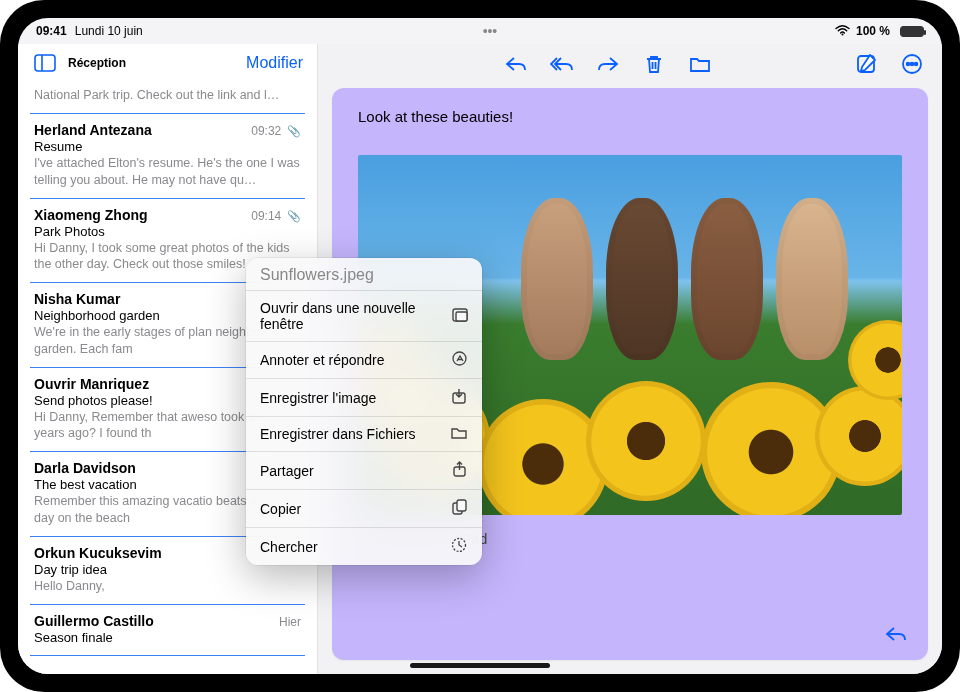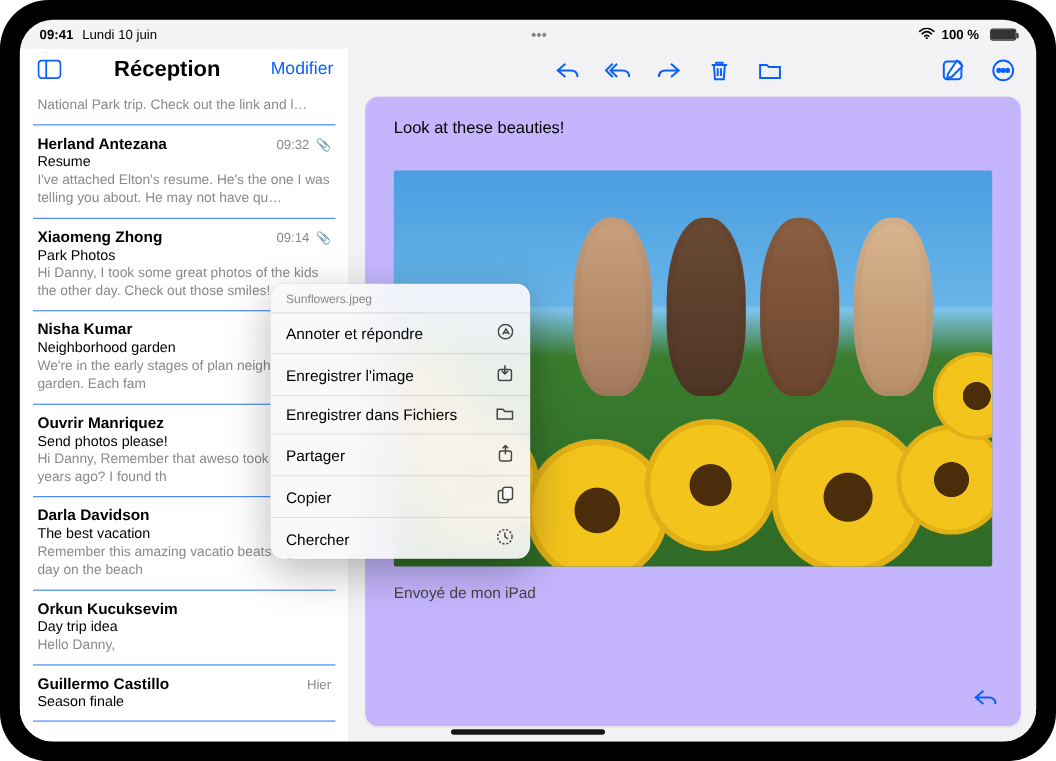--- a/index.html
+++ b/index.html
@@ -22,21 +22,21 @@
   .status .dots { letter-spacing: -2px; font-size: 14px; color: #888; }
   .batt { position: relative; width: 24px; height: 11px; border: 1px solid #333; border-radius: 3px; margin-left: 4px; }
   .batt::after { content:""; position:absolute; right:-3px; top:3px; width:2px; height:5px; background:#333; border-radius:1px;}
   .batt i { display:block; background:#333; width: 100%; height: 100%; border-radius:1px; }
   .wifi-ico { display:inline-block; font-size:13px; }
   
   .body { flex:1; display:flex; overflow:hidden; }
   .sidebar { width: 300px; background:#fff; border-right: 1px solid #e3e3e5; display:flex; flex-direction:column; }
   .sb-head { display:flex; align-items:center; padding: 6px 14px 8px; gap:10px; }
   .sb-head .tog { width:26px; height:26px; color:#0a60ff; display:flex; align-items:center; justify-content:center; }
-  .sb-head .title { flex:1; text-align:center; font-weight:700; font-size:20px; }
+  .sb-head .title { flex:1; font-weight:700; font-size:12px; }
   .sb-head .edit { color:#0a60ff; font-size:16px; }
   .list { flex:1; overflow:hidden; padding: 0 12px; font-size: 13px; color:#000; }
   .msg { padding: 8px 4px 10px; border-bottom: 1px solid #3b82f6; }
   .msg.first { padding-top: 2px; }
   .msg .row1 { display:flex; justify-content:space-between; align-items:baseline; }
   .msg .from { font-weight:600; font-size:14px; }
   .msg .date { font-size:12px; color:#8a8a8e; }
   .msg .att { margin-left:6px; color:#8a8a8e; font-size:11px; }
   .msg .subj { font-size:13px; color:#000; margin-top:1px; }
   .msg .prev { font-size:12.5px; color:#8a8a8e; line-height:1.3; margin-top:1px; max-height: 2.6em; overflow:hidden; }
@@ -66,21 +66,21 @@
   .face { flex:1; border-radius: 46% 46% 40% 40%; background: linear-gradient(#c99872,#a8765a); box-shadow: 0 0 0 6px rgba(0,0,0,0.03) inset; }
   .sig { padding: 8px 26px 24px; color:#444; font-size: 14px; }
   .cardreply { position:absolute; right:18px; bottom:12px; color:#0a60ff; }
   
   .ctx {
     position:absolute; left: 228px; top: 240px; width: 236px;
     background: rgba(248,248,250,0.92); backdrop-filter: blur(20px);
     border-radius: 12px; box-shadow: 0 12px 40px rgba(0,0,0,0.28), 0 0 0 0.5px rgba(0,0,0,0.12);
     overflow:hidden; font-size: 14px; z-index: 50;
   }
-  .ctx .hdr { padding: 8px 14px 6px; font-size:11px; color:#888; border-bottom:1px solid rgba(0,0,0,0.12); }
+  .ctx .hdr { padding: 8px 14px 6px; font-size:16px; color:#888; border-bottom:1px solid rgba(0,0,0,0.12); }
   .ctx .item { display:flex; align-items:center; justify-content:space-between; padding: 9px 14px; border-bottom:1px solid rgba(0,0,0,0.10); cursor:pointer; color:#000;}
   .ctx .item:last-child { border-bottom:none; }
   .ctx .item .ic { color:#444; width:18px; text-align:center; }
   .homebar { position:absolute; left:50%; bottom:6px; transform:translateX(-50%); width:140px; height:5px; border-radius:3px; background:#000; opacity:.9;}
   .msg { position:relative;}
 </style>
 </head>
 <body>
 
 <div class="device">
@@ -254,20 +254,27 @@
               </svg>
             </span>
         </div>
       </div>
     </div>
 
     <div class="ctx">
       <div class="hdr">Sunflowers.jpeg</div>
       <div id="ctx-items">
           <div class="item">
+            <span>Ouvrir dans une nouvelle fenêtre</span>
+            <span class="ic"><svg width="16" height="14" viewBox="0 0 16 14" stroke="#444" fill="none" stroke-width="1.4">
+                <rect x="1" y="1" width="14" height="12" rx="2"></rect>
+                <rect x="4" y="4" width="11" height="9" rx="1.5" fill="#f8f8fa"></rect>
+              </svg></span>
+          </div>
+          <div class="item">
             <span>Annoter et répondre</span>
             <span class="ic"><svg width="15" height="15" viewBox="0 0 15 15" stroke="#444" fill="none" stroke-width="1.3">
                 <circle cx="7.5" cy="7.5" r="6.5"></circle>
                 <path d="M5 10 L8 5 L11 10 M6 8.5 H10"></path>
               </svg></span>
           </div>
           <div class="item">
             <span>Enregistrer l'image</span>
             <span class="ic"><svg width="14" height="16" viewBox="0 0 14 16" stroke="#444" fill="none" stroke-width="1.4">
                 <rect x="1" y="5" width="12" height="10" rx="2"></rect>

